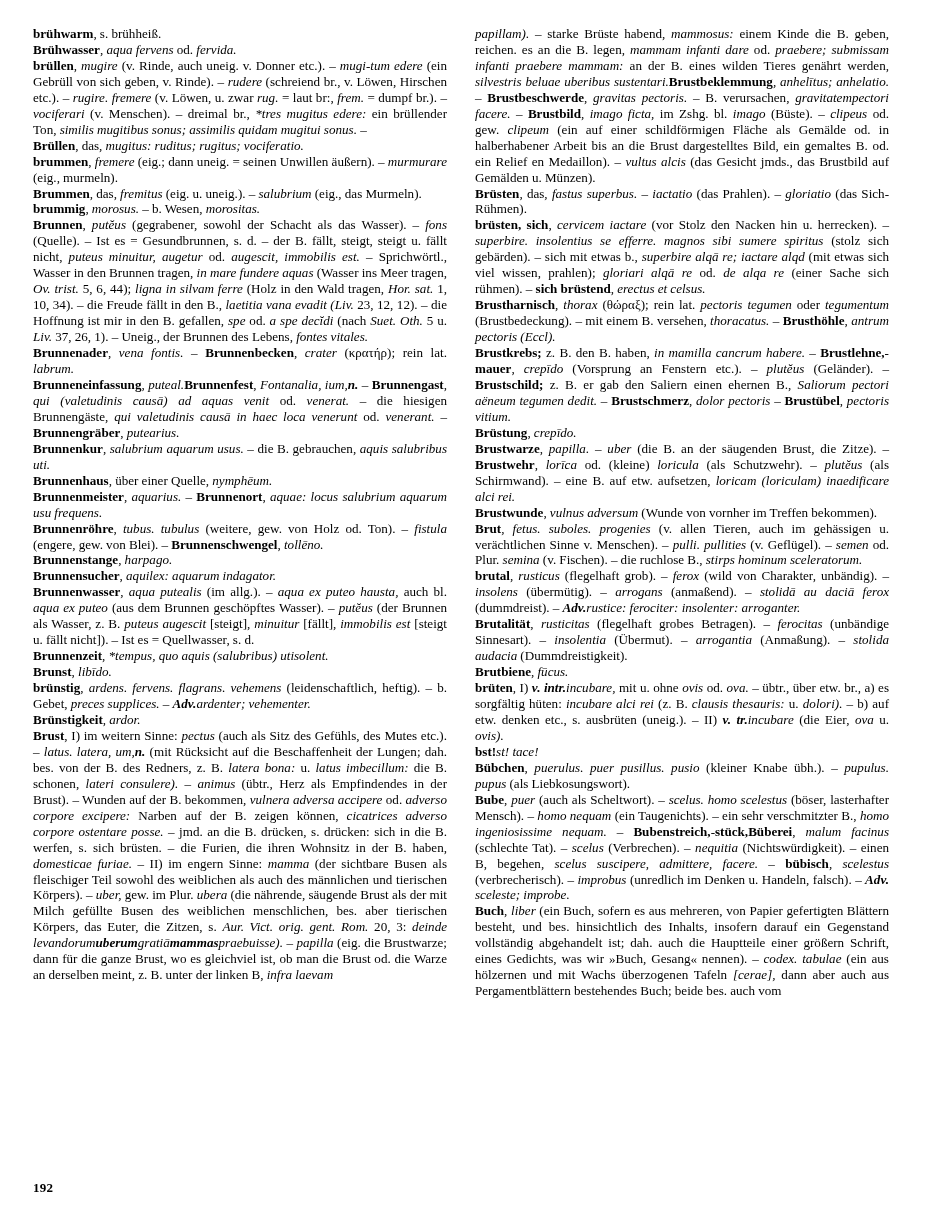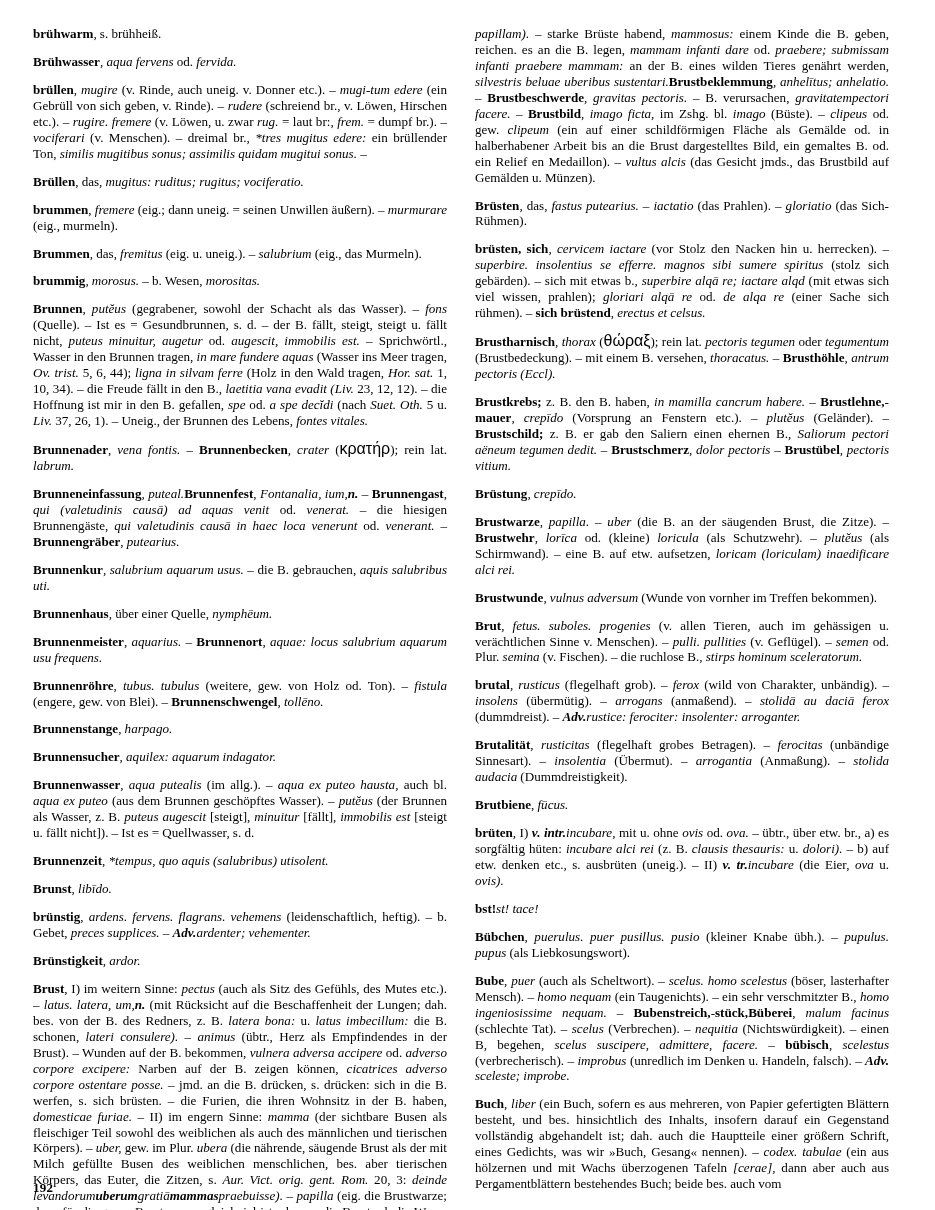--- a/index.html
+++ b/index.html
@@ -38,36 +38,36 @@
     font-size: 13.1px;
     line-height: 15.95px;
     text-align: justify;
     text-justify: inter-word;
     margin: 0;
     padding: 0;
     hyphens: manual;
     word-spacing: -0.1px;
   }
   .entry + .entry {
-    margin-top: 12px;
+    margin-top: 0px;
   }
   b, .hw {
     font-weight: bold;
   }
   i, .lat {
     font-style: italic;
   }
   .bi {
     font-weight: bold;
     font-style: italic;
   }
   .gr {
-    font-family: Liberation Sans, sans-serif;
+    font-family: Liberation Serif, serif;
     font-style: normal;
-    font-size: 16px;
+    font-size: 13px;
   }
   .pageno {
     position: absolute;
     left: 33px;
     top: 1180px;
     font-size: 13px;
     font-weight: bold;
     font-family: "Liberation Serif", "DejaVu Serif", serif;
     letter-spacing: 0.2px;
   }
@@ -100,21 +100,21 @@
         <p class="entry"><b>Brunnensucher</b>, <i>aquilex: aquarum indagator.</i></p>
         <p class="entry"><b>Brunnenwasser</b>, <i>aqua putealis</i> (im allg.). – <i>aqua ex puteo hausta,</i> auch bl. <i>aqua ex puteo</i> (aus dem Brunnen geschöpftes Wasser). – <i>putĕus</i> (der Brunnen als Wasser, z. B. <i>puteus augescit</i> [steigt], <i>minuitur</i> [fällt], <i>immobilis est</i> [steigt u. fällt nicht]). – Ist es = Quellwasser, s. d.</p>
         <p class="entry"><b>Brunnenzeit</b>, <i>*tempus, quo aquis (salubribus) utisolent.</i></p>
         <p class="entry"><b>Brunst</b>, <i>libīdo.</i></p>
         <p class="entry"><b>brünstig</b>, <i>ardens. fervens. flagrans. vehemens</i> (leidenschaftlich, heftig). – b. Gebet, <i>preces supplices.</i> – <span class="bi">Adv.</span><i>ardenter; vehementer.</i></p>
         <p class="entry"><b>Brünstigkeit</b>, <i>ardor.</i></p>
         <p class="entry"><b>Brust</b>, I) im weitern Sinne: <i>pectus</i> (auch als Sitz des Gefühls, des Mutes etc.). – <i>latus. latera, um,</i><span class="bi">n.</span> (mit Rücksicht auf die Beschaffenheit der Lungen; dah. bes. von der B. des Redners, z. B. <i>latera bona:</i> u. <i>latus imbecillum:</i> die B. schonen, <i>lateri consulere).</i> – <i>animus</i> (übtr., Herz als Empfindendes in der Brust). – Wunden auf der B. bekommen, <i>vulnera adversa accipere</i> od. <i>adverso corpore excipere:</i> Narben auf der B. zeigen können, <i>cicatrices adverso corpore ostentare posse.</i> – jmd. an die B. drücken, s. drücken: sich in die B. werfen, s. sich brüsten. – die Furien, die ihren Wohnsitz in der B. haben, <i>domesticae furiae.</i> – II) im engern Sinne: <i>mamma</i> (der sichtbare Busen als fleischiger Teil sowohl des weiblichen als auch des männlichen und tierischen Körpers). – <i>uber,</i> gew. im Plur. <i>ubera</i> (die nährende, säugende Brust als der mit Milch gefüllte Busen des weiblichen menschlichen, bes. aber tierischen Körpers, das Euter, die Zitzen, s. <i>Aur. Vict. orig. gent. Rom.</i> 20, 3: <i>deinde levandorum</i><span class="bi">uberum</span><i>gratiā</i><span class="bi">mammas</span><i>praebuisse).</i> – <i>papilla</i> (eig. die Brustwarze; dann für die ganze Brust, wo es gleichviel ist, ob man die Brust od. die Warze an derselben meint, z. B. unter der linken B, <i>infra laevam</i></p>
       </div>
     <div class="col" id="right-col">
         <p class="entry"><i>papillam).</i> – starke Brüste habend, <i>mammosus:</i> einem Kinde die B. geben, reichen. es an die B. legen, <i>mammam infanti dare</i> od. <i>praebere; submissam infanti praebere mammam:</i> an der B. eines wilden Tieres genährt werden, <i>silvestris beluae uberibus sustentari.</i><b>Brustbeklemmung</b><i>, anhelītus; anhelatio.</i> – <b>Brustbeschwerde</b>, <i>gravitas pectoris.</i> – B. verursachen, <i>gravitatempectori facere.</i> – <b>Brustbild</b>, <i>imago ficta,</i> im Zshg. bl. <i>imago</i> (Büste). – <i>clipeus</i> od. gew. <i>clipeum</i> (ein auf einer schildförmigen Fläche als Gemälde od. in halberhabener Arbeit bis an die Brust dargestelltes Bild, ein gemaltes B. od. ein Relief en Medaillon). – <i>vultus alcis</i> (das Gesicht jmds., das Brustbild auf Gemälden u. Münzen).</p>
-        <p class="entry"><b>Brüsten</b>, das, <i>fastus putearius.</i> – <i>iactatio</i> (das Prahlen). – <i>gloriatio</i> (das Sich-Rühmen).</p>
+        <p class="entry"><b>Brüsten</b>, das, <i>fastus superbus.</i> – <i>iactatio</i> (das Prahlen). – <i>gloriatio</i> (das Sich-Rühmen).</p>
         <p class="entry"><b>brüsten, sich</b>, <i>cervicem iactare</i> (vor Stolz den Nacken hin u. herrecken). – <i>superbire. insolentius se efferre. magnos sibi sumere spiritus</i> (stolz sich gebärden). – sich mit etwas b., <i>superbire alqā re; iactare alqd</i> (mit etwas sich viel wissen, prahlen); <i>gloriari alqā re</i> od. <i>de alqa re</i> (einer Sache sich rühmen). – <b>sich brüstend</b>, <i>erectus et celsus.</i></p>
         <p class="entry"><b>Brustharnisch</b>, <i>thorax</i> (<span class="gr">θώραξ</span>); rein lat. <i>pectoris tegumen</i> oder <i>tegumentum</i> (Brustbedeckung). – mit einem B. versehen, <i>thoracatus.</i> – <b>Brusthöhle</b>, <i>antrum pectoris (Eccl).</i></p>
         <p class="entry"><b>Brustkrebs;</b> z. B. den B. haben, <i>in mamilla cancrum habere.</i> – <b>Brustlehne,</b>-<b>mauer</b>, <i>crepīdo</i> (Vorsprung an Fenstern etc.). – <i>plutĕus</i> (Geländer). – <b>Brustschild;</b> z. B. er gab den Saliern einen ehernen B., <i>Saliorum pectori aëneum tegumen dedit.</i> – <b>Brustschmerz</b>, <i>dolor pectoris</i> – <b>Brustübel</b>, <i>pectoris vitium.</i></p>
         <p class="entry"><b>Brüstung</b>, <i>crepīdo.</i></p>
         <p class="entry"><b>Brustwarze</b>, <i>papilla.</i> – <i>uber</i> (die B. an der säugenden Brust, die Zitze). – <b>Brustwehr</b>, <i>lorīca</i> od. (kleine) <i>loricula</i> (als Schutzwehr). – <i>plutĕus</i> (als Schirmwand). – eine B. auf etw. aufsetzen, <i>loricam (loriculam) inaedificare alci rei.</i></p>
         <p class="entry"><b>Brustwunde</b>, <i>vulnus adversum</i> (Wunde von vornher im Treffen bekommen).</p>
         <p class="entry"><b>Brut</b>, <i>fetus. suboles. progenies</i> (v. allen Tieren, auch im gehässigen u. verächtlichen Sinne v. Menschen). – <i>pulli. pullities</i> (v. Geflügel). – <i>semen</i> od. Plur. <i>semina</i> (v. Fischen). – die ruchlose B., <i>stirps hominum sceleratorum.</i></p>
         <p class="entry"><b>brutal</b>, <i>rusticus</i> (flegelhaft grob). – <i>ferox</i> (wild von Charakter, unbändig). – <i>insolens</i> (übermütig). – <i>arrogans</i> (anmaßend). – <i>stolidā au daciā ferox</i> (dummdreist). – <span class="bi">Adv.</span><i>rustice: ferociter: insolenter: arroganter.</i></p>
         <p class="entry"><b>Brutalität</b>, <i>rusticitas</i> (flegelhaft grobes Betragen). – <i>ferocitas</i> (unbändige Sinnesart). – <i>insolentia</i> (Übermut). – <i>arrogantia</i> (Anmaßung). – <i>stolida audacia</i> (Dummdreistigkeit).</p>
         <p class="entry"><b>Brutbiene</b>, <i>fūcus.</i></p>

